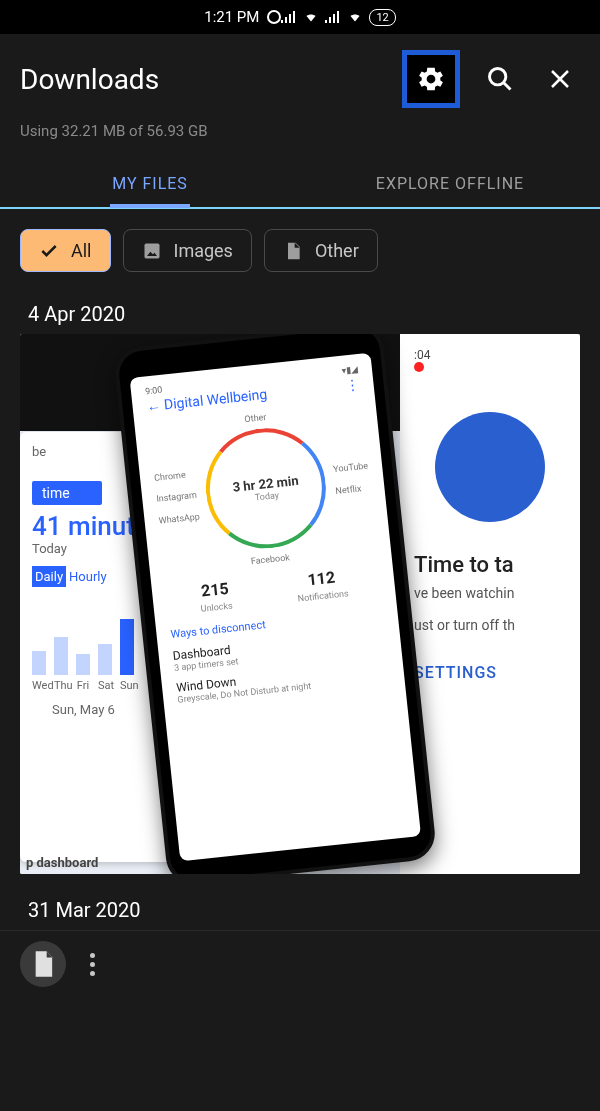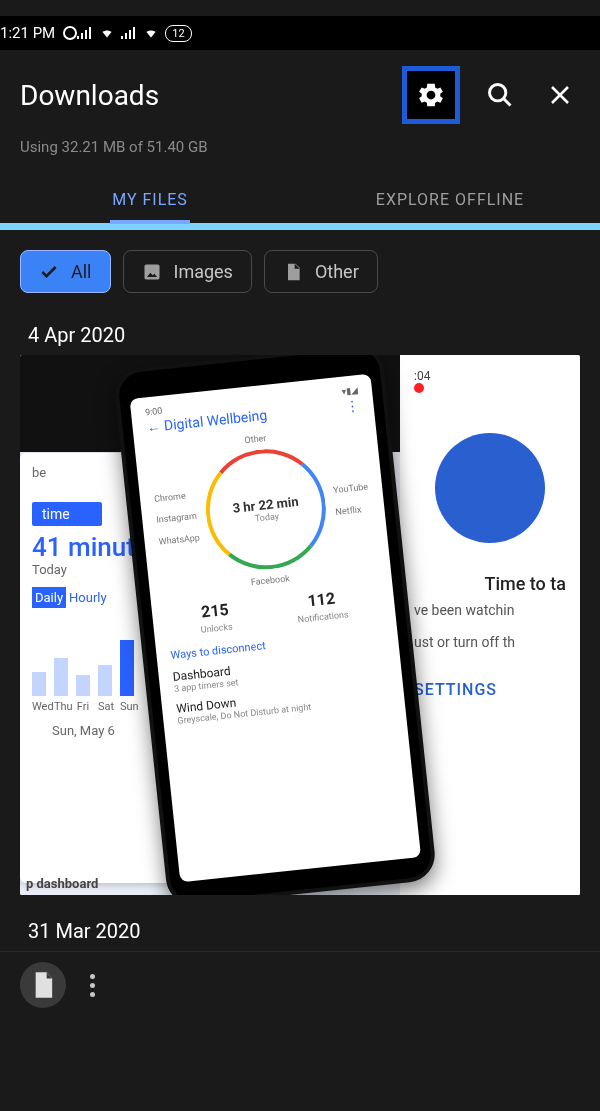--- a/index.html
+++ b/index.html
@@ -9,55 +9,54 @@
     background: #1a1a1a;
     color: #e0e0e0;
     font-family: Roboto, Arial, sans-serif;
     overflow: hidden;
   }
   .status-bar {
     background: #000;
     height: 34px;
     display: flex;
     align-items: center;
-    justify-content: flex-start;
-    padding: 0 0;
+    justify-content: center;
+    padding: 0 16px;
     font-size: 15px;
     color: #fff;
-    margin-top: 16px;
   }
   .status-left { display: flex; align-items: center; gap: 8px; }
   .status-right { display: flex; align-items: center; gap: 6px; font-size: 13px; }
   .circle-icon { width: 14px; height: 14px; border: 2px solid #fff; border-radius: 50%; }
   .battery { border: 1.5px solid #fff; border-radius: 8px; padding: 1px 6px; font-size: 11px; display: inline-flex; align-items: center; }
 
   .app-bar {
     display: flex;
     align-items: center;
     padding: 16px 20px 8px 20px;
   }
   .app-title { font-size: 28px; font-weight: 400; color: #fff; flex: 1; }
   .app-actions { display: flex; align-items: center; gap: 20px; }
   .icon-btn { width: 40px; height: 40px; display: flex; align-items: center; justify-content: center; color: #fff; }
   .gear-highlight { border: 5px solid #1e5bd6; background: #000; width: 58px; height: 58px; }
 
   .storage-line { padding: 6px 20px 18px; color: #8a8a8a; font-size: 15px; }
 
-  .tabs { display: flex; border-bottom: 7px solid #7dd3fc; align-items: center; }
+  .tabs { display: flex; border-bottom: 2px solid #7dd3fc; align-items: center; }
   .tab { flex: 1; text-align: center; padding: 16px 0 14px; font-size: 16px; letter-spacing: 1px; color: #9e9e9e; position: relative; }
   .tab.active { color: #7aa7ff; }
   .tab.active::after { content: ""; position: absolute; bottom: -1px; left: 50%; transform: translateX(-50%); width: 80px; height: 4px; background: #7aa7ff; }
 
   .chips { display: flex; gap: 12px; padding: 20px; }
   .chip {
     display: flex; align-items: center; gap: 12px;
     border: 1px solid #4a4a4a; border-radius: 8px;
     padding: 10px 18px; font-size: 18px; color: #c7c7c7;
   }
-  .chip.active { background: #3b82f6; color: #1a1a1a; border-color: #9db8ff; }
+  .chip.active { background: #fdba74; color: #1a1a1a; border-color: #9db8ff; }
   .chip.active .chip-icon { color: #1a1a1a; }
   .chip-icon { color: #9e9e9e; display: flex; }
 
   .date-header { padding: 10px 28px 8px; font-size: 20px; color: #fff; }
 
   .thumb-card { margin: 0 20px 14px; border-radius: 2px; overflow: hidden; background: #fef9c3; height: 540px; position: relative; }
   .phn-bg { position:absolute; inset:0; background: linear-gradient(180deg,#111 0 18%, #e9eef6 18% 100%); }
   .pane-left { position:absolute; left:0; top:98px; width:210px; height:430px; background:#fff; box-shadow:0 2px 6px rgba(0,0,0,.2); border-radius:6px; padding:12px; }
   .bluebar { background:#2962ff; color:#fff; padding:4px 10px; font-size:14px; border-radius:2px; margin:22px 0 6px; width:70px; }
   .bignum { color:#2962ff; font-size:26px; font-weight:500; margin-top:4px; }
@@ -85,21 +84,21 @@
   .statrow { display:flex; justify-content:space-around; margin:10px 0; }
   .statrow div { text-align:center; }
   .statrow b { font-size:16px; display:block; color:#222; }
   .link { color:#2962ff; font-size:11px; margin:6px 0; }
   .sect { font-size:12px; color:#222; margin-top:8px; }
   .sub { font-size:9px; color:#888; }
 
   .pane-right { position:absolute; right:0; top:0; width:180px; height:540px; background:#fff; padding:14px; }
   .pr-dot { width:10px; height:10px; background:#f22; border-radius:50%; margin-bottom:6px; }
   .bigblue { width:110px; height:110px; background:#2a5fd0; border-radius:50%; margin:40px auto 30px; }
-  .pr-title { font-size:18px; font-weight:500; color:#222; white-space:nowrap;text-align:right; }
+  .pr-title { font-size:22px; font-weight:500; color:#222; white-space:nowrap; }
   .pr-txt { font-size:14px; color:#555; margin-top:8px; white-space:nowrap; }
   .pr-set { color:#2a5fd0; font-size:16px; font-weight:500; margin-top:30px; letter-spacing:1px; }
   .cat { position:absolute; top:0; right:10px; width:120px; height:50px; background: radial-gradient(#8a6a4a 40%, transparent 42%); opacity:.3; }
 
   .file-row { display:flex; align-items:center; gap:16px; padding: 10px 20px; border-top: 1px solid #2a2a2a; }
   .file-icon-wrap { width:46px; height:46px; background:#3a3a3a; border-radius:50%; display:flex; align-items:center; justify-content:center; }
   .file-meta { flex:1; min-width:0; }
   .file-name { color:#fff; font-size:18px; white-space:nowrap; overflow:hidden; text-overflow:ellipsis; }
   .file-sub { color:#9e9e9e; font-size:15px; margin-top:2px; }
   .more-dots { display:flex; flex-direction:column; gap:4px; padding:8px; }
@@ -164,21 +163,21 @@
       <span>
         <svg width="24" height="24" viewBox="0 0 24 24" stroke="#fff" stroke-width="2.5">
             <line x1="4" y1="4" x2="20" y2="20"></line>
             <line x1="20" y1="4" x2="4" y2="20"></line>
           </svg>
       </span>
     </div>
   </div>
 </div>
 
-<div class="storage-line">Using 32.21 MB of 51.40 GB</div>
+<div class="storage-line">Using 32.21 MB of 56.93 GB</div>
 
 <div class="tabs">
   <div class="tab active">MY FILES</div>
   <div class="tab">EXPLORE OFFLINE</div>
 </div>
 
 <div class="chips">
   <div class="chip active">
     <span class="chip-icon">
       <svg width="20" height="20" viewBox="0 0 24 24" fill="none" stroke="currentColor" stroke-width="3">

